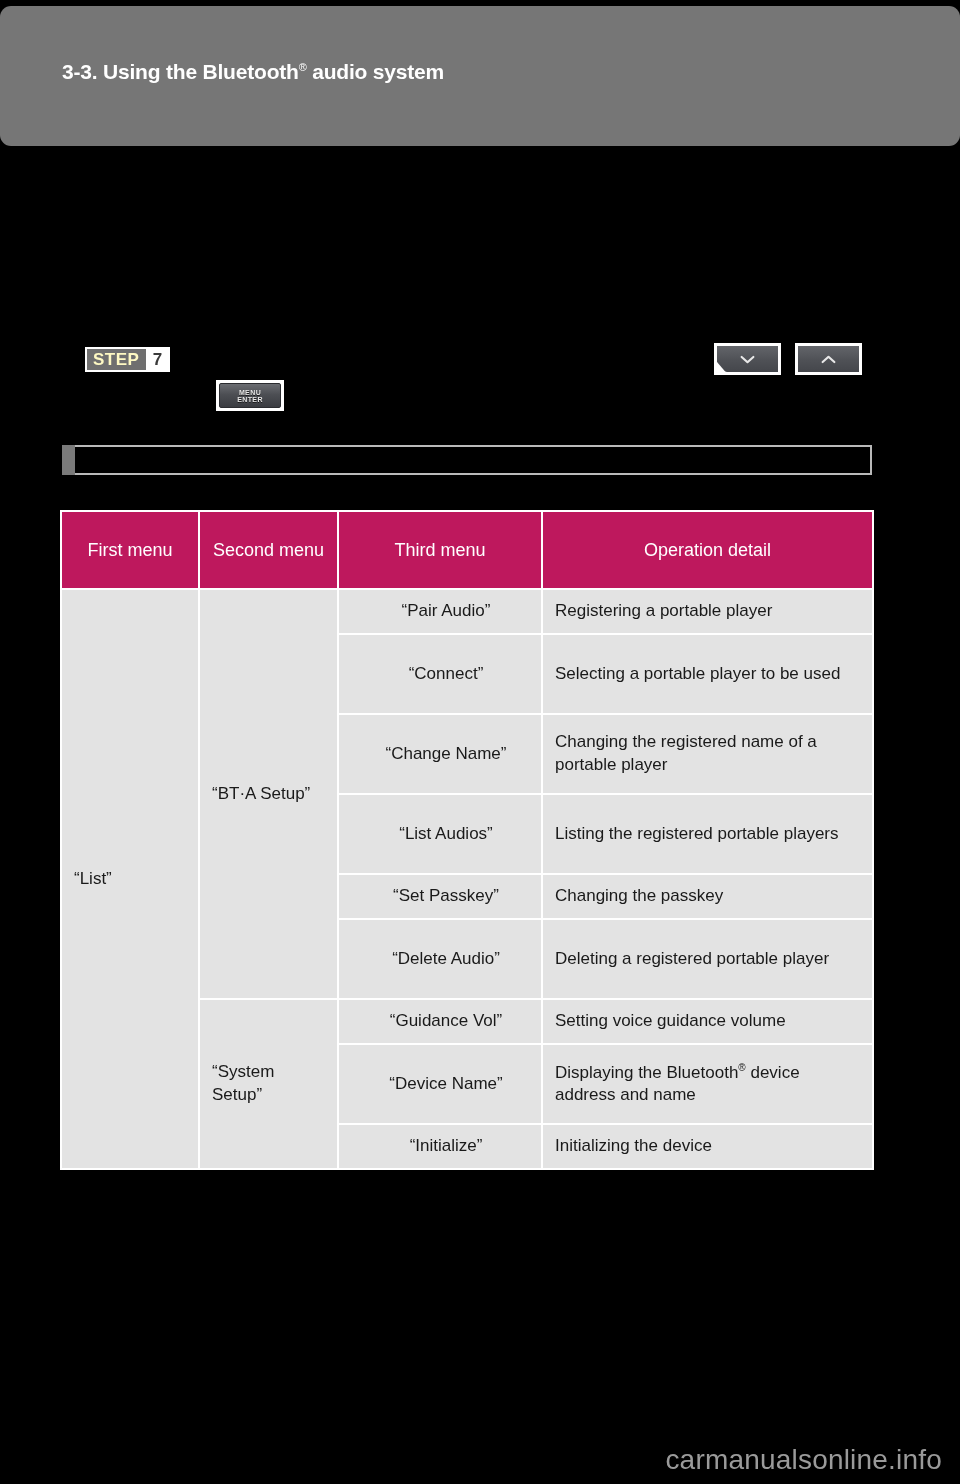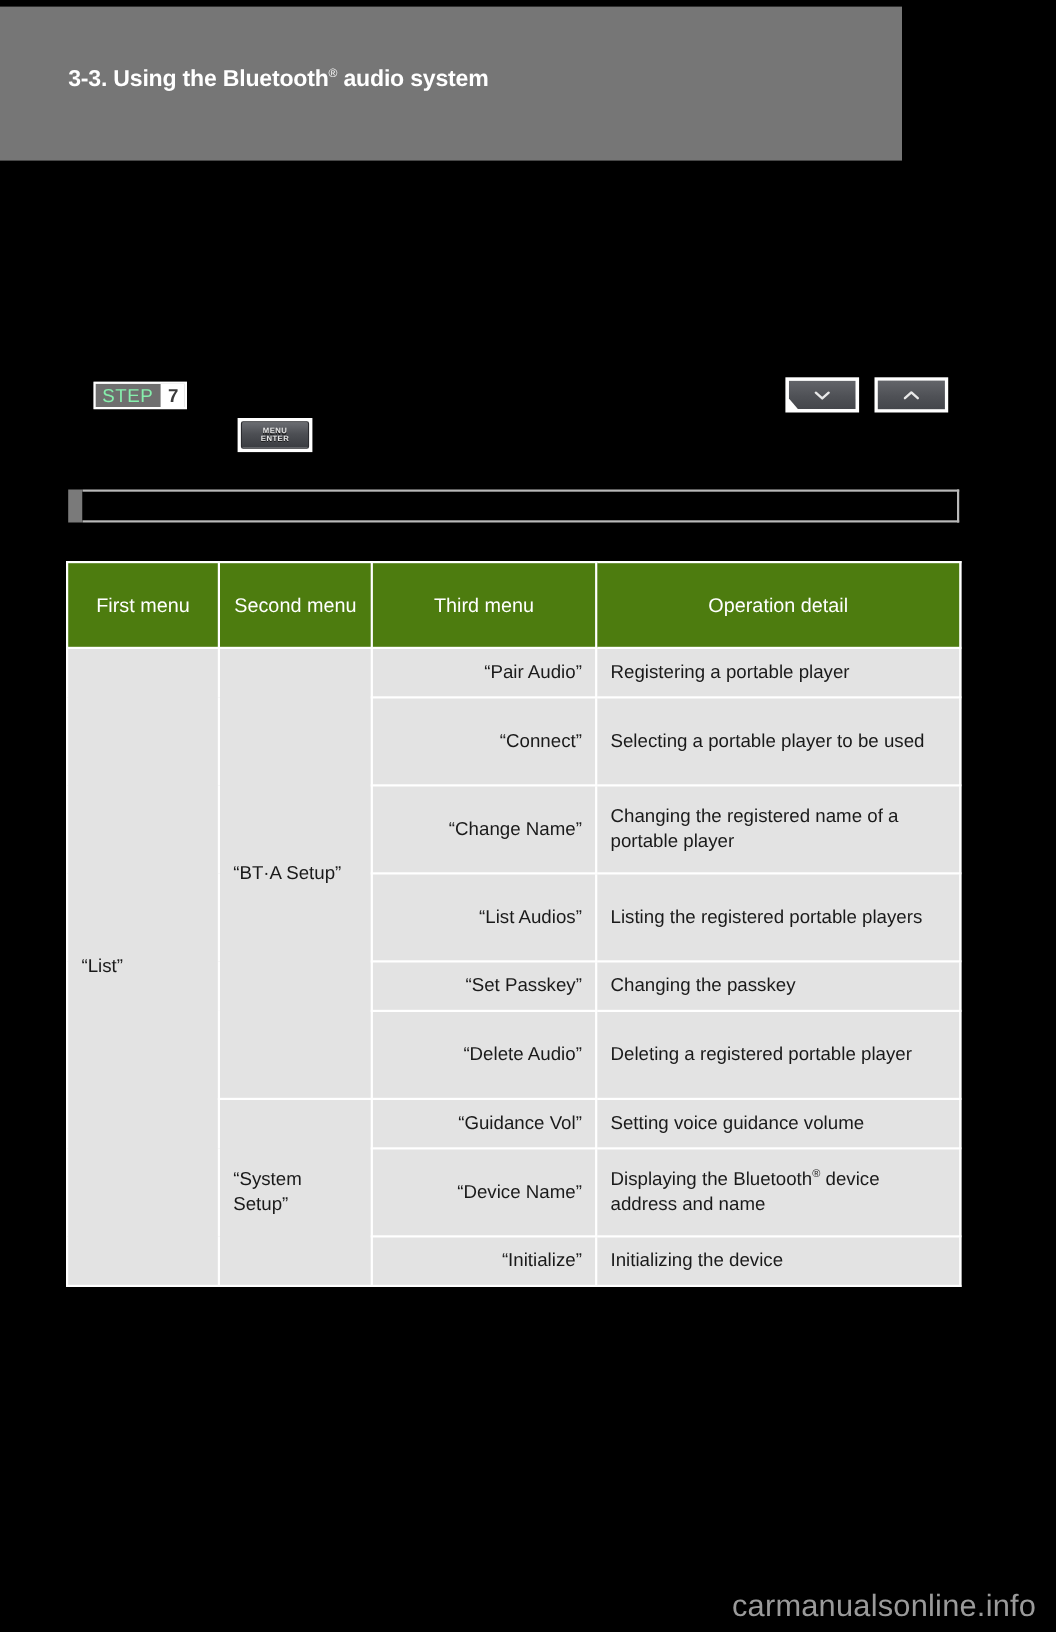--- a/index.html
+++ b/index.html
@@ -17,23 +17,24 @@
     width: 960px;
     height: 1484px;
     background: #000000;
   }
 
   
   .header-band {
     position: absolute;
     left: 0;
     top: 6px;
-    width: 820px;
+    width: 960px;
     height: 140px;
     background: #767676;
+    border-radius: 11px;
   }
   .header-title {
     position: absolute;
     left: 62px;
     top: 54px;
     color: #ffffff;
     font-size: 21px;
     font-weight: 600;
     letter-spacing: -0.2px;
     white-space: nowrap;
@@ -52,23 +53,23 @@
     height: 25px;
     display: flex;
     align-items: stretch;
     border: 2px solid #ffffff;
     background: #6f6f6f;
   }
   .step-badge .step-word {
     display: flex;
     align-items: center;
     padding: 0 7px 0 6px;
-    color: #86efac;
+    color: #fef9c3;
     font-size: 17px;
-    font-weight: 400;
+    font-weight: 700;
     letter-spacing: 0.5px;
     line-height: 1;
   }
   .step-badge .step-num {
     display: flex;
     align-items: center;
     justify-content: center;
     min-width: 22px;
     background: #ffffff;
     color: #3a3a3a;
@@ -166,21 +167,21 @@
     border-collapse: collapse;
     table-layout: fixed;
     background: #ffffff;
   }
   .menu-table col.c1 { width: 138px; }
   .menu-table col.c2 { width: 139px; }
   .menu-table col.c3 { width: 204px; }
   .menu-table col.c4 { width: 331px; }
 
   .menu-table th {
-    background: #4d7c0f;
+    background: #be185d;
     color: #ffffff;
     font-size: 18px;
     font-weight: 400;
     text-align: center;
     vertical-align: middle;
     height: 78px;
     border: 2px solid #ffffff;
     padding: 4px 6px;
     line-height: 1.15;
   }
@@ -193,21 +194,21 @@
     border: 2px solid #ffffff;
     padding: 8px 12px;
     vertical-align: middle;
     line-height: 1.35;
   }
   .menu-table td.first-col,
   .menu-table td.second-col {
     text-align: left;
     vertical-align: middle;
   }
-  .menu-table td.third-col { text-align: right; padding-left: 24px; }
+  .menu-table td.third-col { text-align: center; padding-left: 24px; }
   .menu-table td.detail-col { text-align: left; }
   .menu-table td sup {
     font-size: 10px;
     vertical-align: super;
   }
 
   .row-1line { height: 45px; }
   .row-2line { height: 80px; margin-left: 23px; }
 
   

